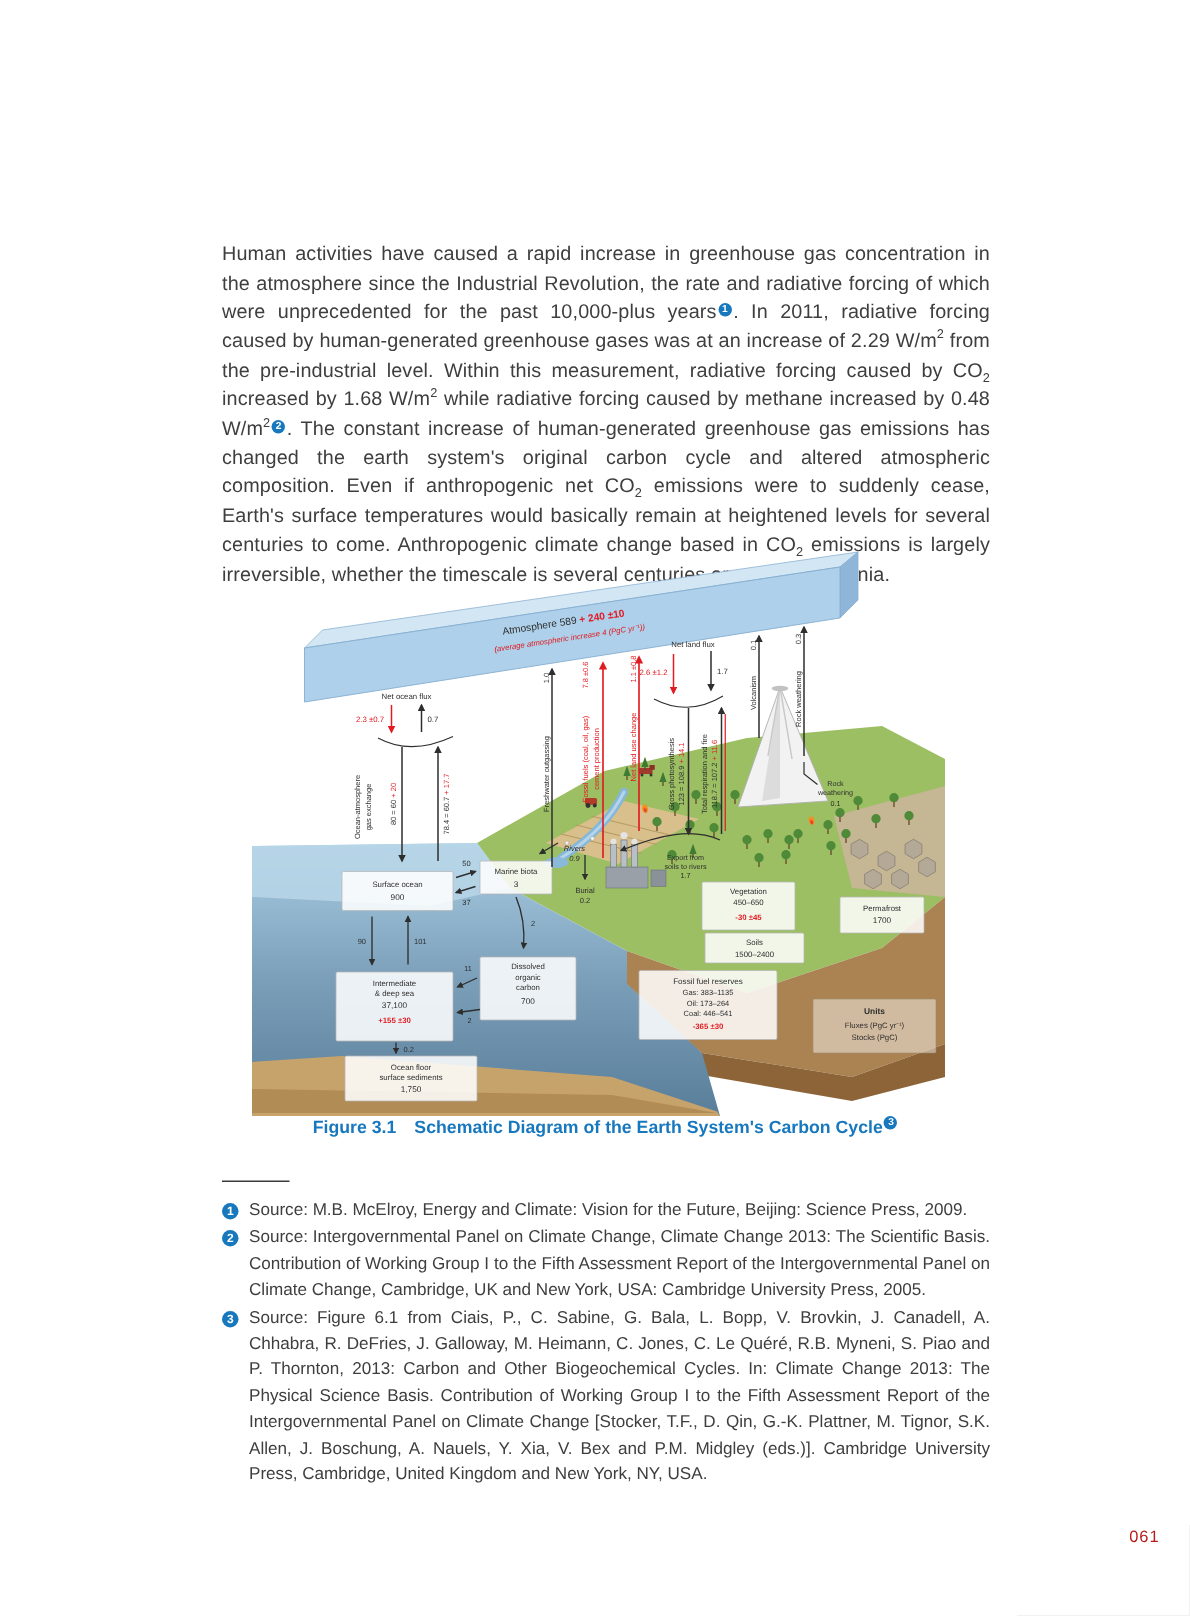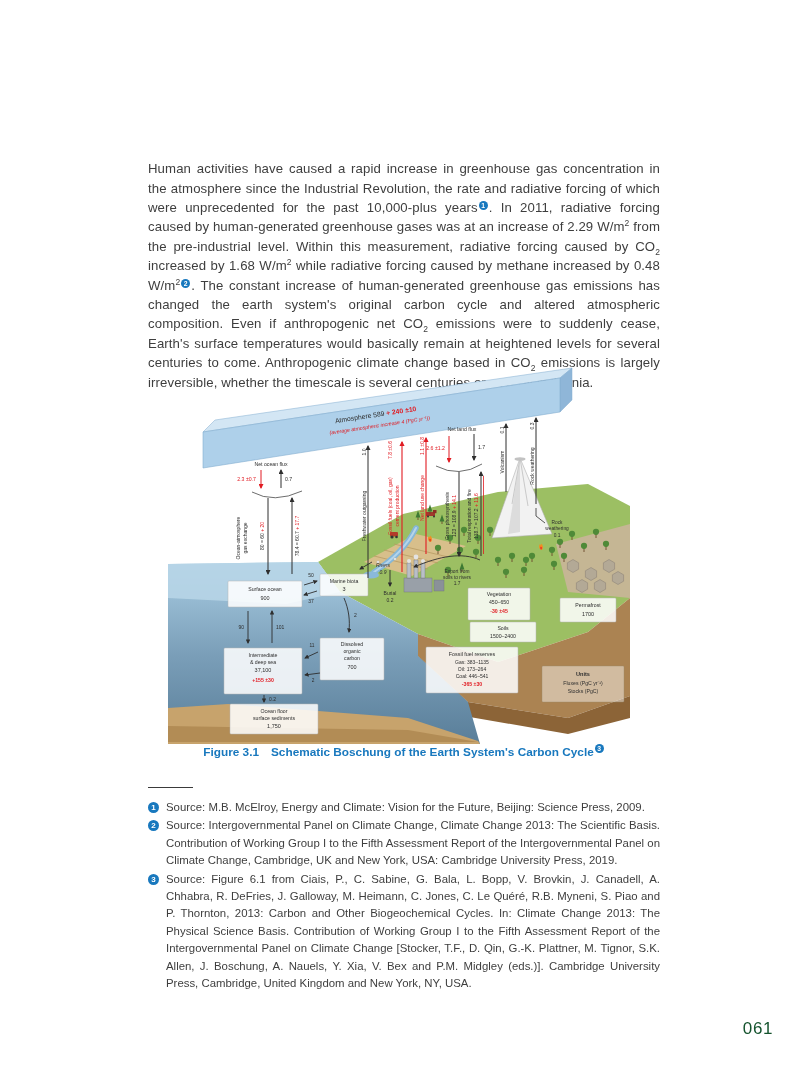--- a/index.html
+++ b/index.html
@@ -14,21 +14,21 @@
   .caption{position:absolute;left:148px;top:744px;width:512px;text-align:center;color:#1878be;
            font-weight:bold;font-size:11.8px;}
   .caption .cap-prefix{margin-right:12px;}
   .caption .fnref{vertical-align:5px;}
   .fnrule{position:absolute;left:148px;top:787px;width:45px;border-top:1.5px solid #3a3a3a;}
   .footnotes{position:absolute;left:148px;top:799px;width:512px;font-size:11.4px;line-height:17.4px;color:#3e3e3e;}
   .footnote{display:flex;margin-bottom:1px;}
   .fnmark{flex:none;width:11px;height:11px;border-radius:50%;background:#1878be;color:#fff;font-size:8px;
           line-height:11.2px;text-align:center;font-weight:bold;margin:3px 7px 0 0;}
   .fntext{flex:1;text-align:justify;}
-  .page-number{position:absolute;right:20px;top:1019px;font-size:17px;color:#14532d;letter-spacing:0.6px;}
+  .page-number{position:absolute;right:20px;top:1019px;font-size:11px;color:#b91c1c;letter-spacing:0.6px;}
   svg text{font-family:"Liberation Sans", sans-serif;fill:#2e2e2e;}
   svg .r{fill:#e11b22;}
   svg .bx{fill:rgba(255,255,255,0.86);stroke:#b5b5b5;stroke-width:0.5;}
 </style>
 </head>
 <body>
 
 <div class="sheet">
 
   <p class="body-text">Human activities have caused a rapid increase in greenhouse gas concentration in the atmosphere since the Industrial Revolution, the rate and radiative forcing of which were unprecedented for the past 10,000-plus years<span class="fnref">1</span>. In 2011, radiative forcing caused by human-generated greenhouse gases was at an increase of 2.29 W/m<sup>2</sup> from the pre-industrial level. Within this measurement, radiative forcing caused by CO<sub>2</sub> increased by 1.68 W/m<sup>2</sup> while radiative forcing caused by methane increased by 0.48 W/m<sup>2</sup><span class="fnref">2</span>. The constant increase of human-generated greenhouse gas emissions has changed the earth system's original carbon cycle and altered atmospheric composition. Even if anthropogenic net CO<sub>2</sub> emissions were to suddenly cease, Earth's surface temperatures would basically remain at heightened levels for several centuries to come. Anthropogenic climate change based in CO<sub>2</sub> emissions is largely irreversible, whether the timescale is several centuries or several millennia.</p>
@@ -335,33 +335,33 @@
       <text x="145" y="316" font-size="4.8" text-anchor="middle">2</text>
     </g>
     <g>
       <line x1="96" y1="329" x2="96" y2="336" stroke="#2e2e2e" stroke-width="0.9" marker-end="url(#mb)"></line>
       <text x="101" y="335" font-size="5">0.2</text>
     </g>
   </svg>
   </div>
 
   <div class="caption">
-    <span class="cap-prefix">Figure 3.1</span><span>Schematic Boschung of the Earth System's Carbon Cycle</span><span class="fnref">3</span>
+    <span class="cap-prefix">Figure 3.1</span><span>Schematic Diagram of the Earth System's Carbon Cycle</span><span class="fnref">3</span>
   </div>
 
   <div class="fnrule"></div>
 
   <div class="footnotes">
     <div class="footnote">
       <span class="fnmark">1</span>
       <span class="fntext">Source: M.B. McElroy, Energy and Climate: Vision for the Future, Beijing: Science Press, 2009.</span>
     </div>
     <div class="footnote">
       <span class="fnmark">2</span>
-      <span class="fntext">Source: Intergovernmental Panel on Climate Change, Climate Change 2013: The Scientific Basis. Contribution of Working Group I to the Fifth Assessment Report of the Intergovernmental Panel on Climate Change, Cambridge, UK and New York, USA: Cambridge University Press, 2019.</span>
+      <span class="fntext">Source: Intergovernmental Panel on Climate Change, Climate Change 2013: The Scientific Basis. Contribution of Working Group I to the Fifth Assessment Report of the Intergovernmental Panel on Climate Change, Cambridge, UK and New York, USA: Cambridge University Press, 2005.</span>
     </div>
     <div class="footnote">
       <span class="fnmark">3</span>
       <span class="fntext">Source: Figure 6.1 from Ciais, P., C. Sabine, G. Bala, L. Bopp, V. Brovkin, J. Canadell, A. Chhabra, R. DeFries, J. Galloway, M. Heimann, C. Jones, C. Le Quéré, R.B. Myneni, S. Piao and P. Thornton, 2013: Carbon and Other Biogeochemical Cycles. In: Climate Change 2013: The Physical Science Basis. Contribution of Working Group I to the Fifth Assessment Report of the Intergovernmental Panel on Climate Change [Stocker, T.F., D. Qin, G.-K. Plattner, M. Tignor, S.K. Allen, J. Boschung, A. Nauels, Y. Xia, V. Bex and P.M. Midgley (eds.)]. Cambridge University Press, Cambridge, United Kingdom and New York, NY, USA.</span>
     </div>
   </div>
 
   <div class="page-number">061</div>
 
 </div>

